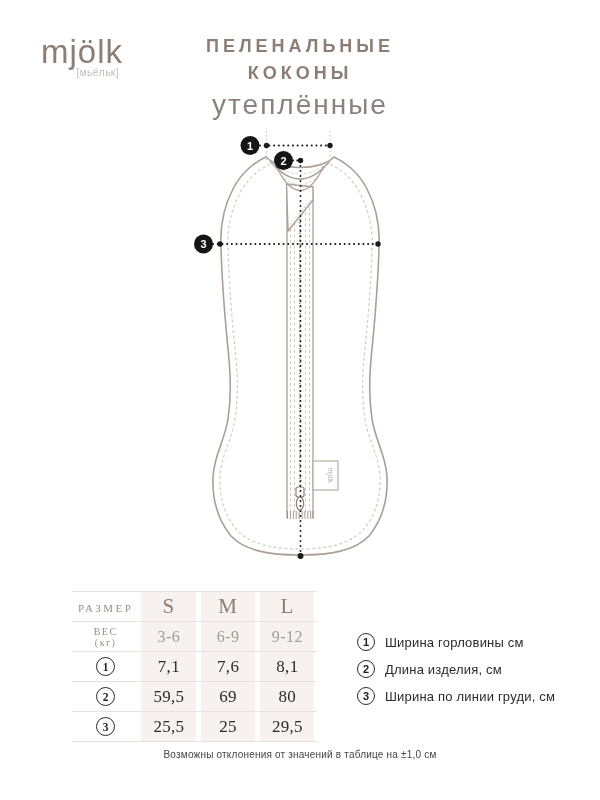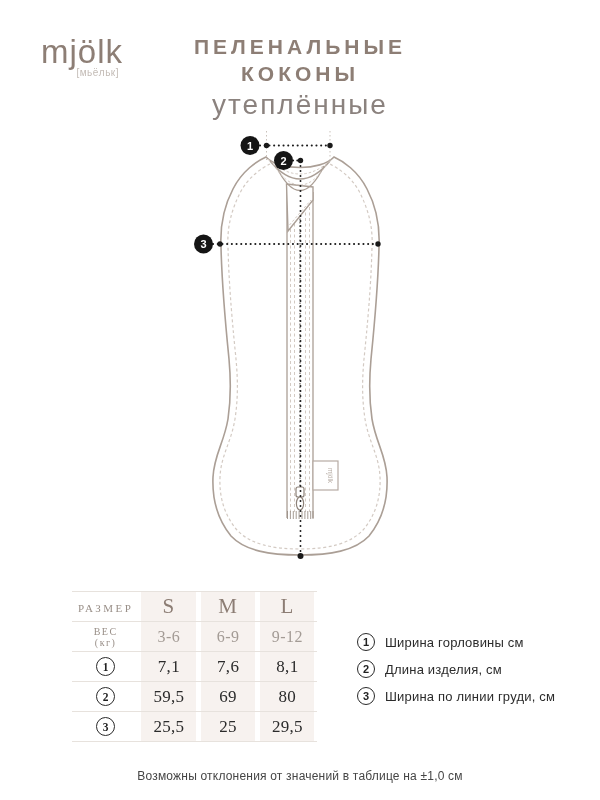--- a/index.html
+++ b/index.html
@@ -5,21 +5,21 @@
   html,body{margin:0;padding:0;background:#fff;}
   .page{
     position:relative;width:600px;height:800px;background:#ffffff;overflow:hidden;
     font-family:"Liberation Sans", sans-serif;
   }
   
   .logo{position:absolute;left:41px;top:36px;width:78px;}
   .logo-word{font-size:33px;font-weight:300;color:#8d7e75;letter-spacing:1px;line-height:32px;}
   .logo-sub{font-size:10px;color:#c3bbb5;letter-spacing:.5px;text-align:right;margin-top:-1px;}
   .title-block{position:absolute;top:33px;left:0;right:0;text-align:center;}
-  .title-main{font-size:21px;font-weight:700;letter-spacing:4px;color:#8d7e75;line-height:27px;}
+  .title-main{font-size:18px;font-weight:700;letter-spacing:4px;color:#8d7e75;line-height:27px;}
   .subtitle{font-size:28px;font-weight:400;letter-spacing:2px;color:#8b827e;margin-top:2px;}
   
   .figure-svg{position:absolute;top:125px;left:0;}
   
   .size-table{position:absolute;left:72px;top:591px;width:245px;border-collapse:collapse;table-layout:fixed;}
   .size-table td{border-bottom:1px solid #e7e2dd;text-align:center;vertical-align:middle;padding:0;font-family:Liberation Serif, serif;}
   .size-table tr:first-child td{border-top:1px solid #e7e2dd;}
   .size-table td.tint{
     background:linear-gradient(#f7f2ef,#f7f2ef) no-repeat center / calc(100% - 5px) 100%;
   }
@@ -35,21 +35,21 @@
     display:inline-flex;align-items:center;justify-content:center;
     width:19px;height:19px;border:1.4px solid #2a2a2a;border-radius:50%;
     font-size:11.5px;font-weight:700;color:#222;box-sizing:border-box;
   }
   
   .legend{position:absolute;left:357px;top:633px;}
   .legend-item{display:flex;align-items:center;margin-bottom:9px;}
   .legend-item .num-circle{width:18px;height:18px;font-size:11px;flex:0 0 auto;}
   .legend-label{font-size:13px;color:#2b2b2b;margin-left:10px;letter-spacing:.2px;}
   
-  .note{position:absolute;top:749px;left:0;right:0;text-align:center;font-size:12px;color:#454545;letter-spacing:.2px;margin-top:20px;}
+  .note{position:absolute;top:749px;left:0;right:0;text-align:center;font-size:10px;color:#454545;letter-spacing:.2px;}
 </style>
 </head>
 <body>
 
 <div class="page">
 
   <div class="logo">
     <div class="logo-word">mjölk</div>
     <div class="logo-sub">[мьёльк]</div>
   </div>

